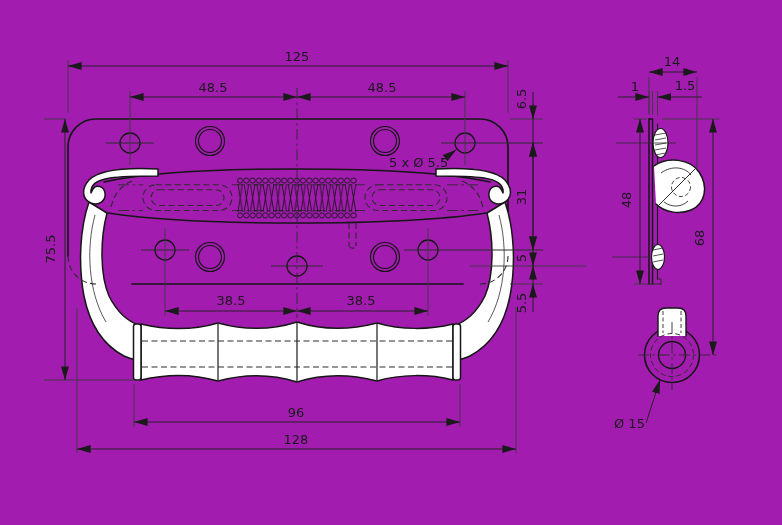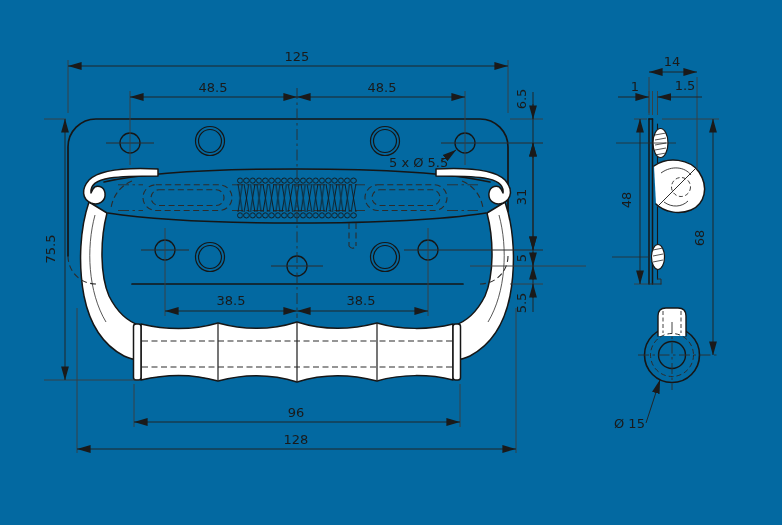--- a/index.html
+++ b/index.html
@@ -1,16 +1,16 @@
 <!DOCTYPE html>
 <html><head>
 <meta charset="utf-8">
 <style>
   html,body{margin:0;padding:0;background:#ffffff;}
-  .canvas{width:782px;height:525px;position:relative;background:#0369a1;overflow:hidden;}
+  .canvas{width:782px;height:525px;position:relative;background:#a21caf;overflow:hidden;}
   svg{display:block;}
   text{font-family:"DejaVu Sans","Liberation Sans",sans-serif;font-size:13px;fill:#1a1a1a;letter-spacing:0px;}
   .outline{stroke:#161616;stroke-width:1.7;fill:none;stroke-linecap:round;}
   .part{stroke:#161616;stroke-width:1.5;fill:none;stroke-linecap:round;}
   .partfill{stroke:#161616;stroke-width:1.5;fill:#ffffff;stroke-linejoin:round;}
   .thin{stroke:#2c2c2c;stroke-width:1;fill:none;}
   .hidden{stroke:#2c2c2c;stroke-width:1.1;fill:none;stroke-dasharray:6 3.5;}
   .cl{stroke:#2c2c2c;stroke-width:0.9;fill:none;stroke-dasharray:11 3.5 2.5 3.5;}
   .dim{stroke:#222222;stroke-width:0.95;fill:none;}
   .ext{stroke:#3d3d3d;stroke-width:0.9;fill:none;}

